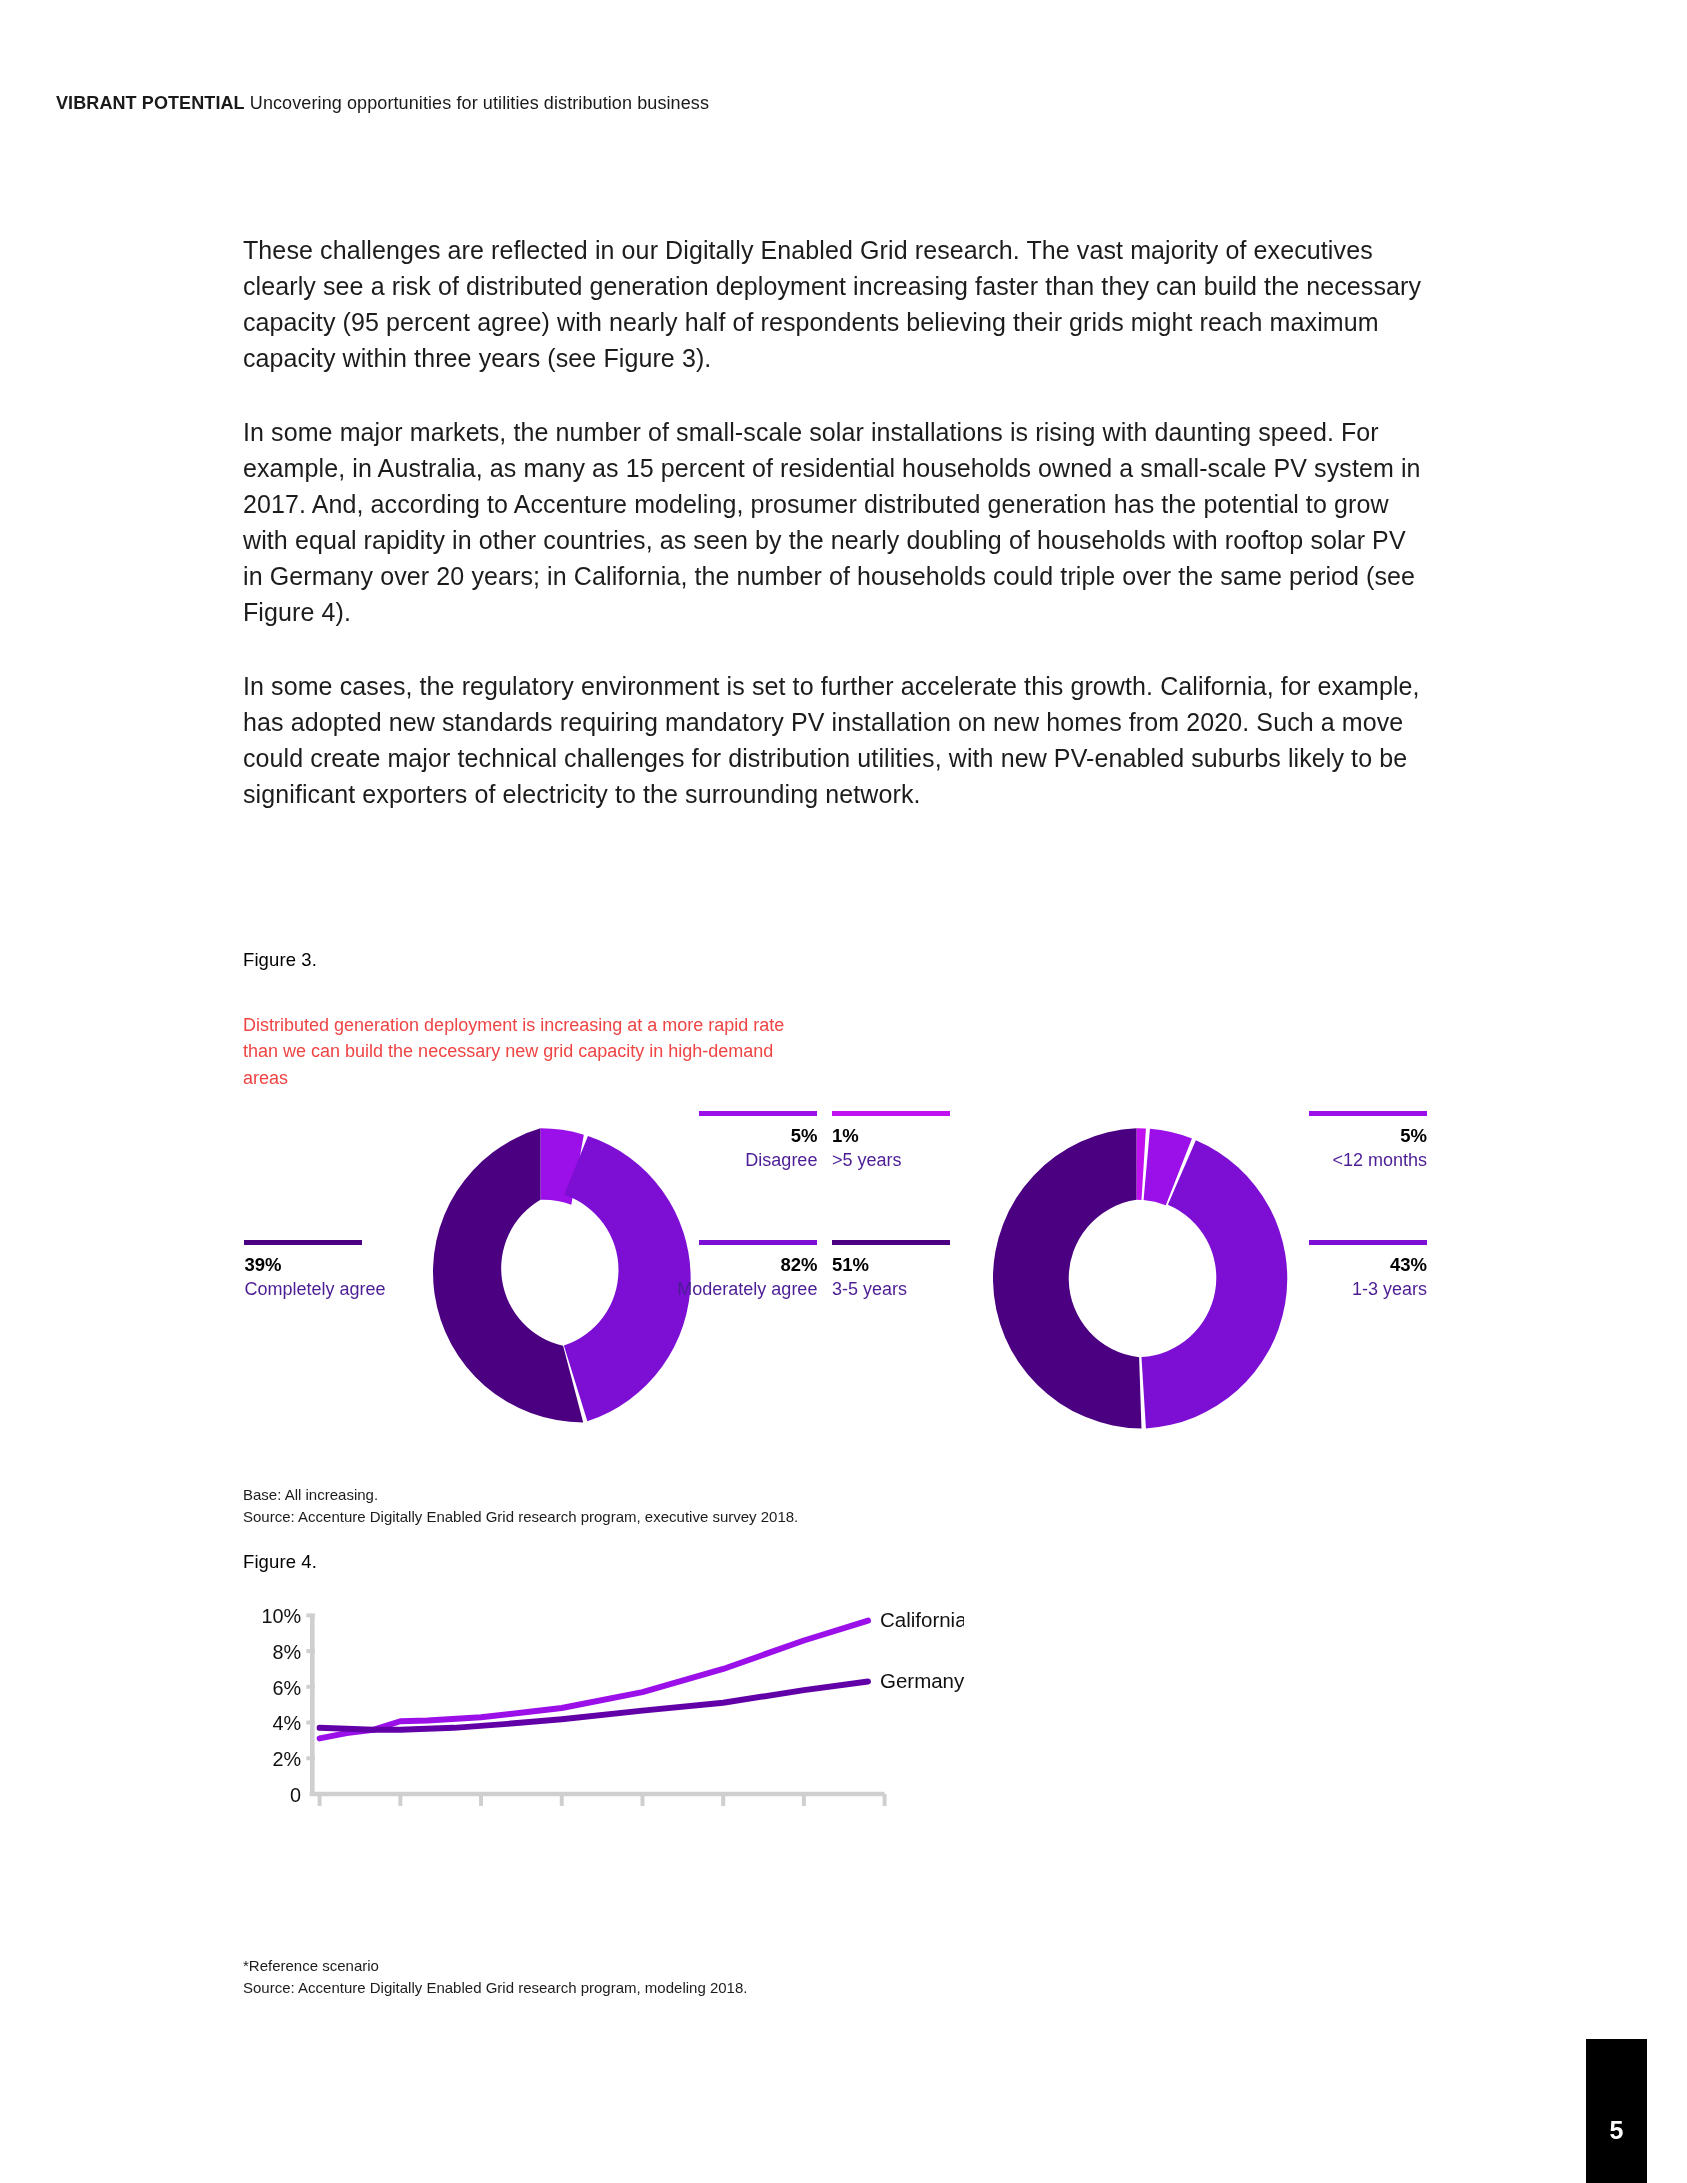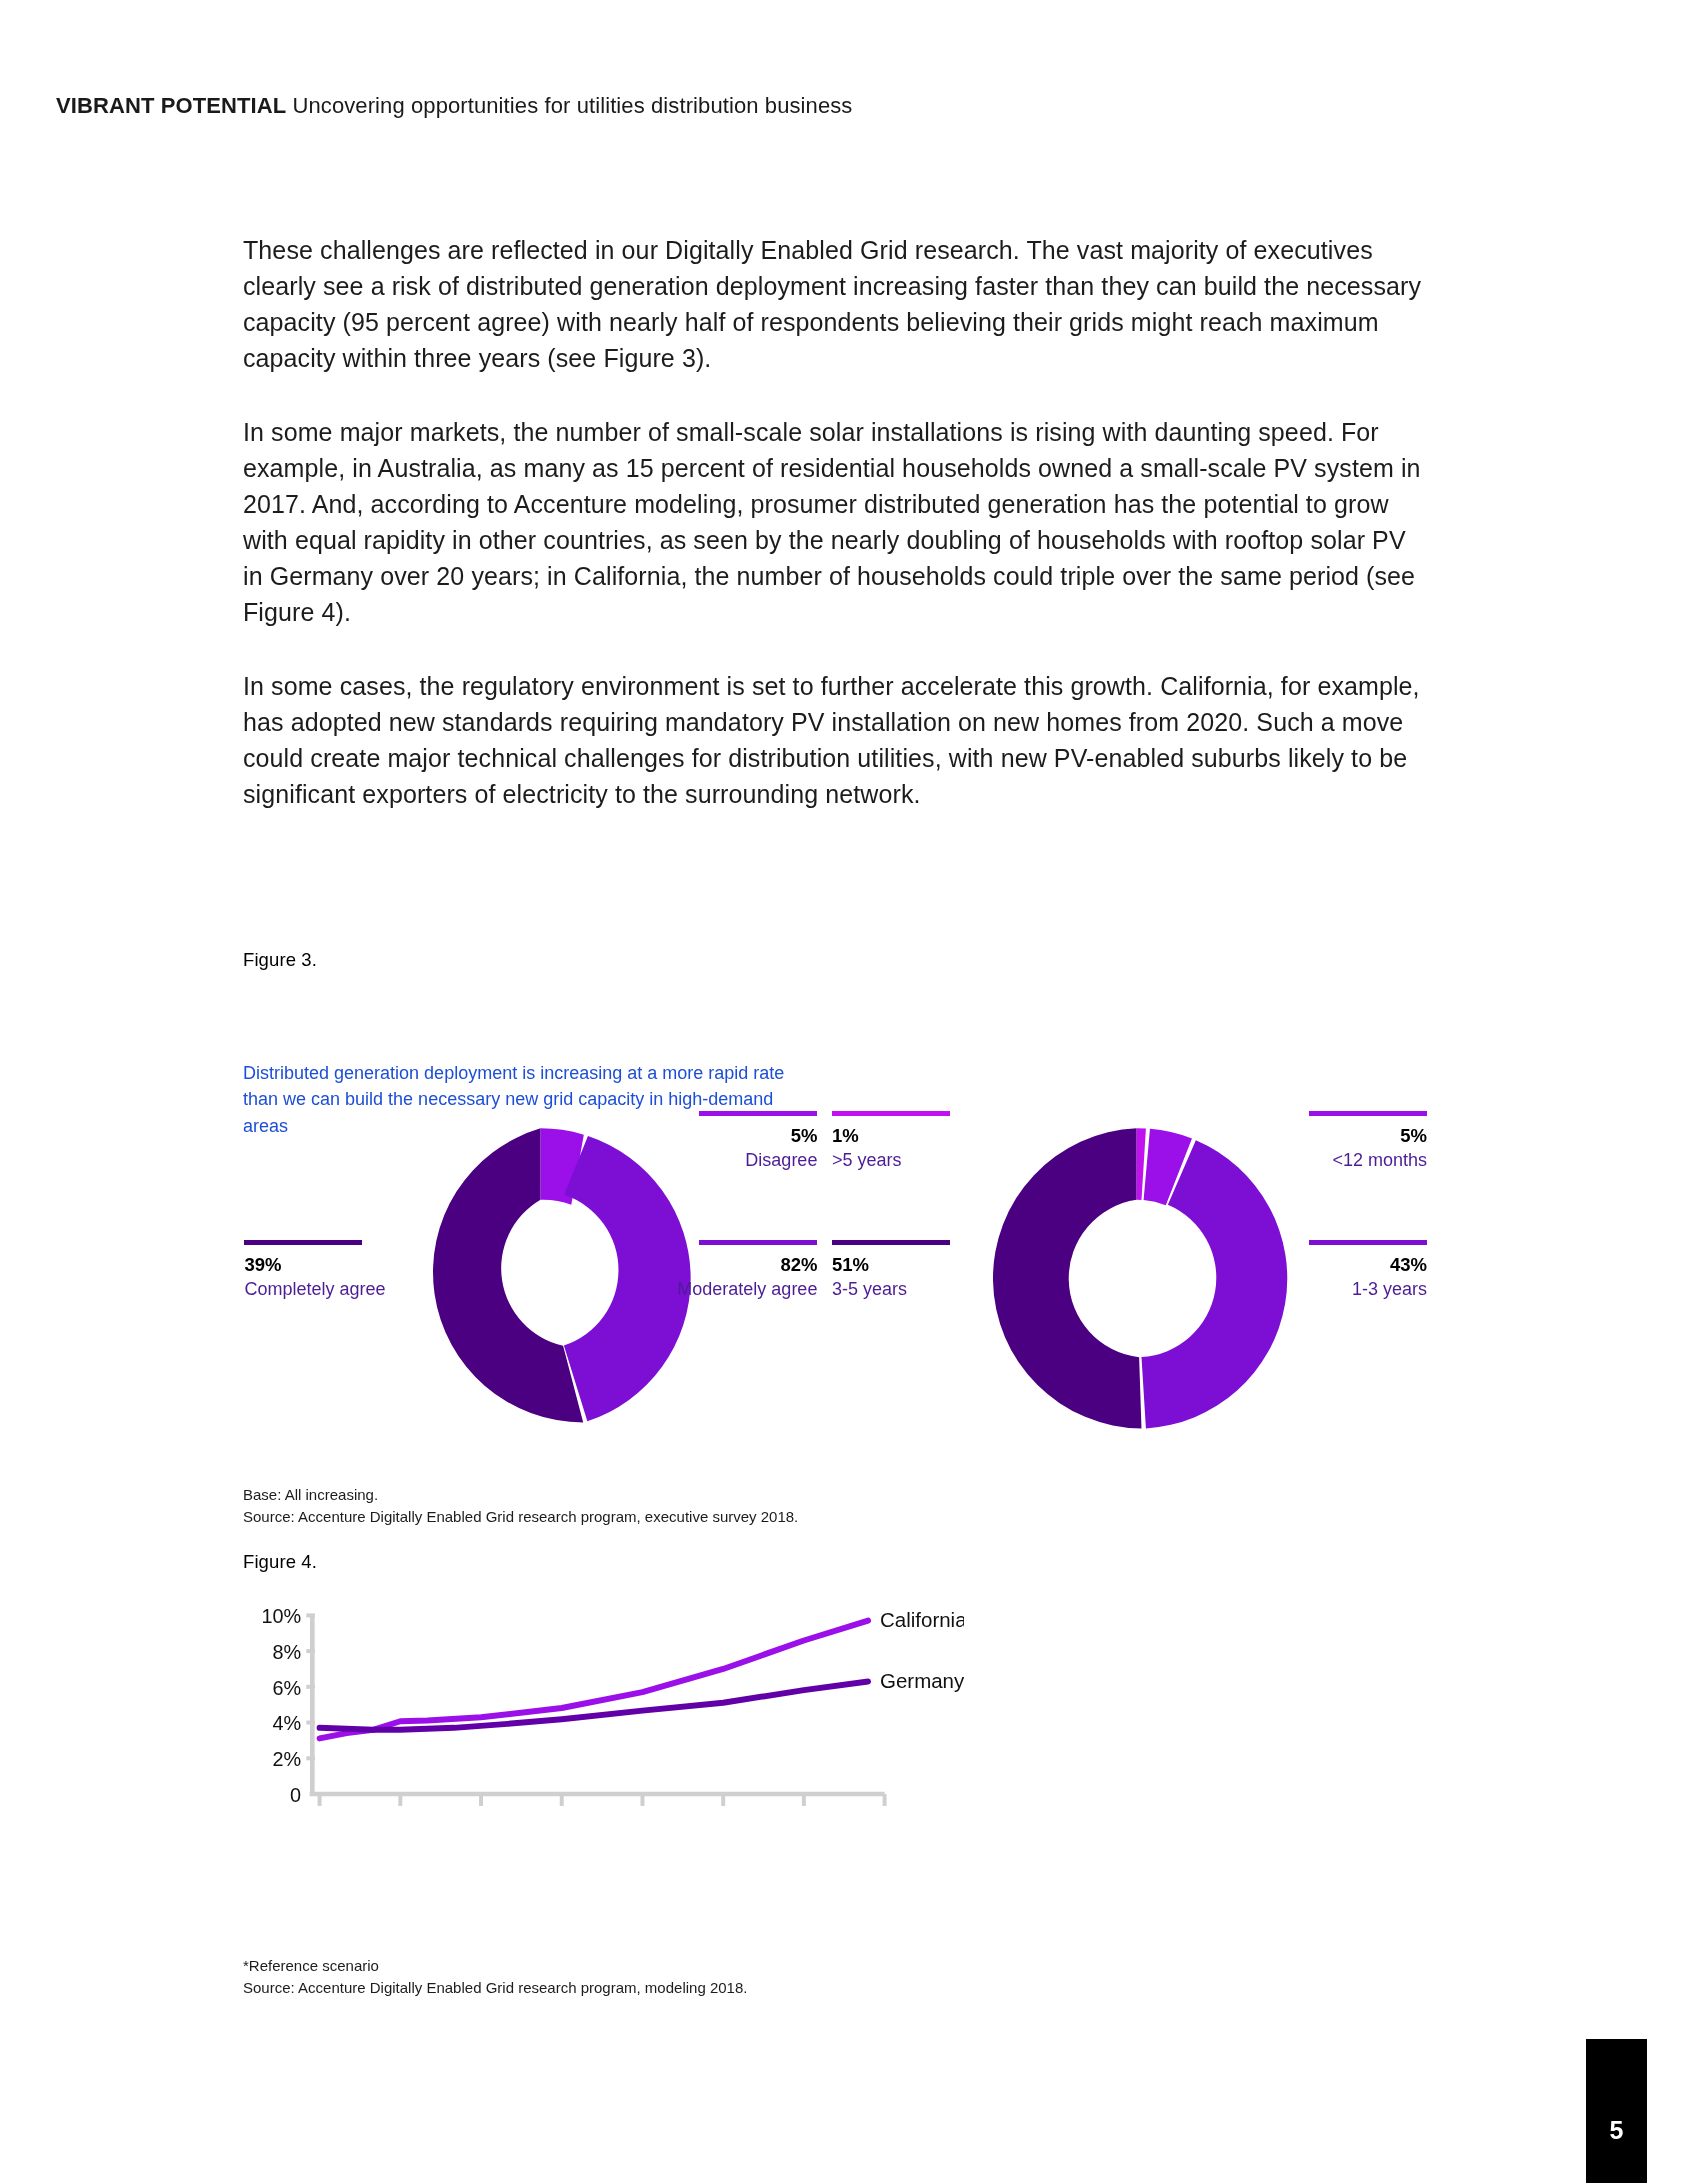--- a/index.html
+++ b/index.html
@@ -8,21 +8,21 @@
     background:#ffffff;
     font-family:"Liberation Sans", sans-serif;
     color:#000000;
     position:relative;
     overflow:hidden;
   }
 
   
   .doc-header{
     position:absolute; left:56px; top:93px;
-    font-size:22px; letter-spacing:0.1px; color:#1a1a1a;
+    font-size:18px; letter-spacing:0.1px; color:#1a1a1a;
   }
   .doc-header .brand{ font-weight:bold; }
   .doc-header .sub{ font-weight:normal; }
 
   
   .content{
     position:absolute; left:243px; top:232px; width:1184px;
   }
   p.body-par{
     margin:0 0 38px 0;
@@ -41,21 +41,21 @@
     font-size:18.5px; font-weight:bold; line-height:26.5px; color:#000;
     letter-spacing:0.1px;
   }
   .fig-note{
     font-size:15px; line-height:22px; color:#1c1c1c;
   }
 
   #figure3{ position:absolute; left:243px; top:947px; width:1191px; }
   #fig3-questions{ position:relative; margin-top:38px; height:93px; }
   .fig-question{
-    position:absolute; top:0; font-size:18px; line-height:26.5px; color:#1d4ed8;margin-top:48px;
+    position:absolute; top:0; font-size:18px; line-height:26.5px; color:#ef4444;
   }
   #q-left{ left:0; width:562px; }
   #q-right{ left:607px; width:562px; }
 
   
   #donuts{ position:relative; height:331px; margin-top:6.6px; }
   .donut-unit{ position:absolute; top:0; width:595px; height:331px; }
   #donut-unit-1{ left:-6.6px; }
   #donut-unit-2{ left:589px; }
   .donut-svg{ position:absolute; left:149px; top:12px; }

